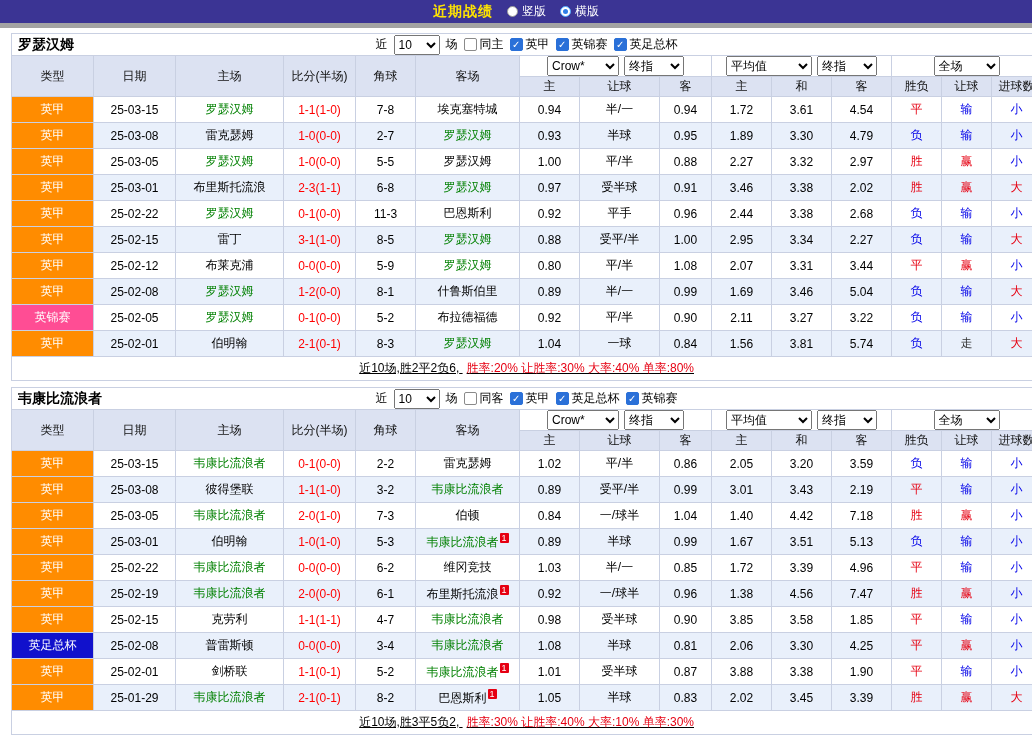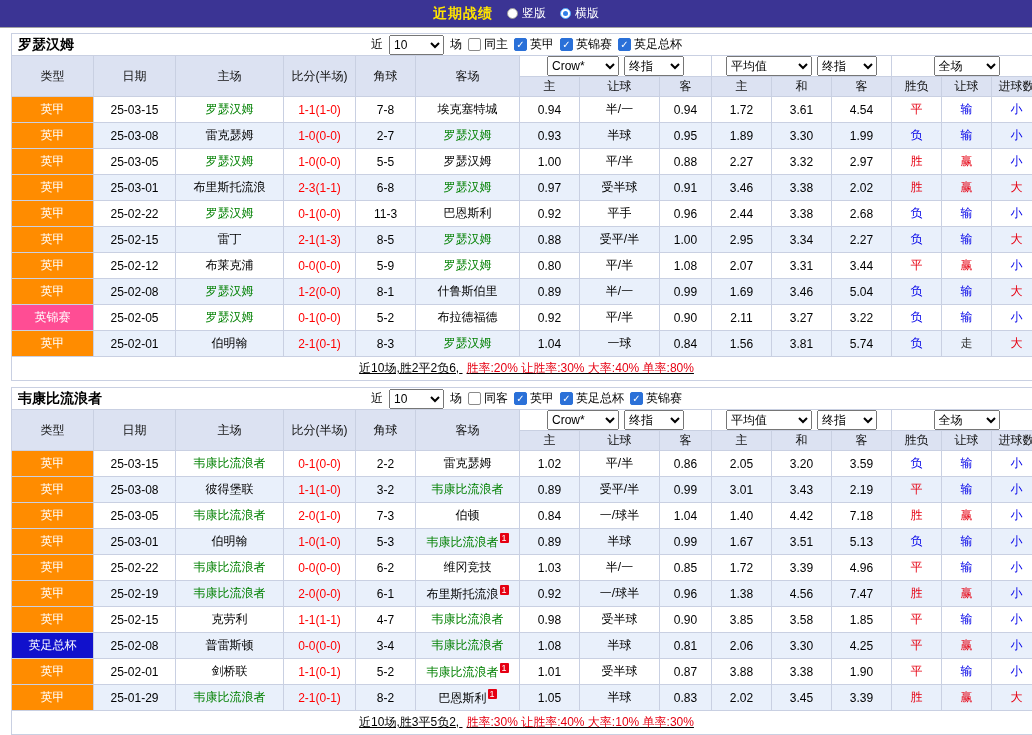--- a/index.html
+++ b/index.html
@@ -3,42 +3,42 @@
 <meta charset="utf-8">
 <style>
   * { margin:0; padding:0; box-sizing:border-box; }
   html,body { background:#fff; }
   body {
     width:1032px;
     font-family:"Liberation Sans","DejaVu Sans",sans-serif;
     font-size:12px; color:#000;
   }
   
-  .topbar{height:28px;background:#3b3494;display:flex;align-items:center;justify-content:center;gap:14px;border-bottom:1px solid #a3a3a3;}
+  .topbar{height:28px;background:#3b3494;display:flex;align-items:center;justify-content:center;gap:14px;border-bottom:5px solid #a3a3a3;}
   .title{color:#ffe400;font-weight:bold;font-size:14px;letter-spacing:1px;}
   .radio-item{display:inline-flex;align-items:center;gap:4px;color:#fff;cursor:pointer;}
   .radio{width:11px;height:11px;border-radius:50%;background:#fff;border:1px solid #999;display:inline-block;position:relative;}
   .radio.sel{border-color:#4aa8ff;}
   .radio.sel::after{content:"";position:absolute;left:2px;top:2px;right:2px;bottom:2px;background:#2f7fe8;border-radius:50%;}
   
   table.grid{width:1030px;margin:5px 11px 6px;border-collapse:collapse;table-layout:fixed;border:1px solid #9aa6c4;}
   .grid td,.grid th{border:1px solid #c9d0e2;text-align:center;font-weight:normal;overflow:hidden;white-space:nowrap;font-size:12px;}
   .team-row td{height:22px;background:#fff;position:relative;}
   .team-name{position:absolute;left:6px;top:50%;transform:translateY(-50%);font-size:14px;font-weight:bold;}
   .filters{display:inline-flex;align-items:center;gap:6px;justify-content:center;}
   .cb-item{display:inline-flex;align-items:center;gap:3px;cursor:pointer;}
   .cb{width:13px;height:13px;border:1px solid #8a8a8a;background:#fff;border-radius:2px;display:inline-flex;align-items:center;justify-content:center;font-size:10px;color:#fff;}
   .cb.on{background:#2a70d8;border-color:#2a70d8;}
   .cb.on::after{content:"\2713";font-weight:bold;}
   .hdr th,.hdr td{background:#dce2f2;height:20px;color:#111;}
   .hdr td.selcell{background:#fff;}
   .selcell{vertical-align:middle;}
   .selgroup{display:flex;align-items:flex-start;justify-content:center;gap:5px;}
   select{font-size:12px;height:20px;font-family:inherit;}
-  .sel-count{width:55px;}
+  .sel-count{width:46px;}
   .sel-prov{width:72px;}
   .sel-time{width:60px;}
   .sel-euro{width:86px;}
   .sel-scope{width:66px;}
   tbody.data td{height:26px;}
   tbody.data tr:nth-child(even){background:#e9f0fb;}
   td.lg1{background:#ff8c00;color:#fff;}
   td.lg2{background:#ff4d94;color:#fff;}
   td.lg3{background:#1111cc;color:#fff;}
   .tm{color:#008000;}
@@ -172,21 +172,21 @@
     <td class="c-date">25-03-08</td>
     <td class="c-home"><span>雷克瑟姆</span></td>
     <td class="c-score">1-0(0-0)</td>
     <td class="c-corner">2-7</td>
     <td class="c-away"><span class="tm">罗瑟汉姆</span></td>
     <td>0.93</td>
     <td>半球</td>
     <td>0.95</td>
     <td>1.89</td>
     <td>3.30</td>
-    <td>1.99</td>
+    <td>4.79</td>
     <td class="blu">负</td>
     <td class="blu">输</td>
     <td class="blu">小</td>
   </tr>
       <tr class="mrow">
     <td class="c-lg lg1">英甲</td>
     <td class="c-date">25-03-05</td>
     <td class="c-home"><span class="tm">罗瑟汉姆</span></td>
     <td class="c-score">1-0(0-0)</td>
     <td class="c-corner">5-5</td>
@@ -232,21 +232,21 @@
     <td>3.38</td>
     <td>2.68</td>
     <td class="blu">负</td>
     <td class="blu">输</td>
     <td class="blu">小</td>
   </tr>
       <tr class="mrow">
     <td class="c-lg lg1">英甲</td>
     <td class="c-date">25-02-15</td>
     <td class="c-home"><span>雷丁</span></td>
-    <td class="c-score">2-1(1-3)</td>
+    <td class="c-score">3-1(1-0)</td>
     <td class="c-corner">8-5</td>
     <td class="c-away"><span class="tm">罗瑟汉姆</span></td>
     <td>0.88</td>
     <td>受平/半</td>
     <td>1.00</td>
     <td>2.95</td>
     <td>3.34</td>
     <td>2.27</td>
     <td class="blu">负</td>
     <td class="blu">输</td>

